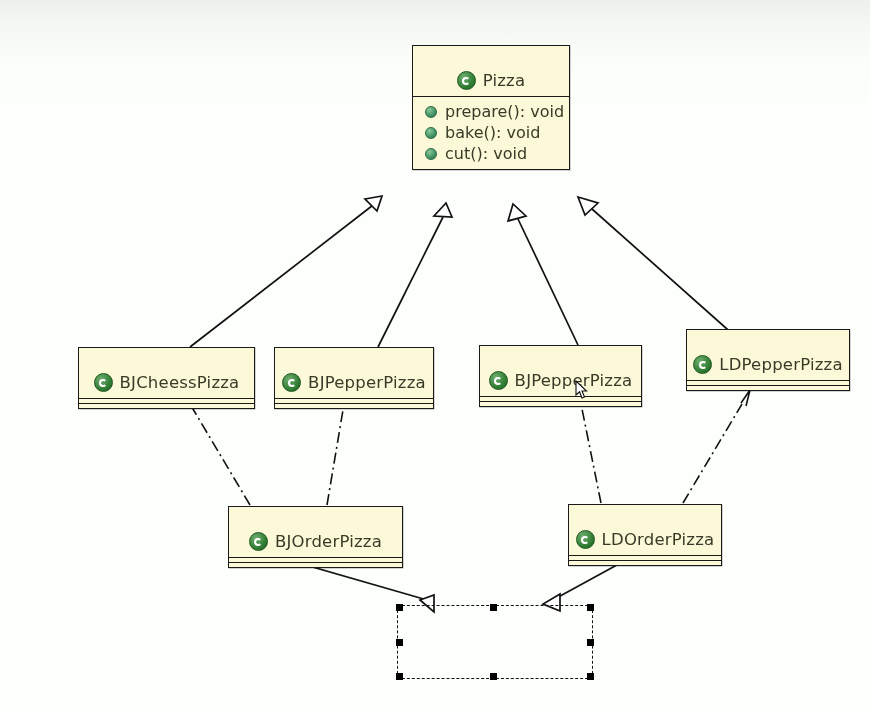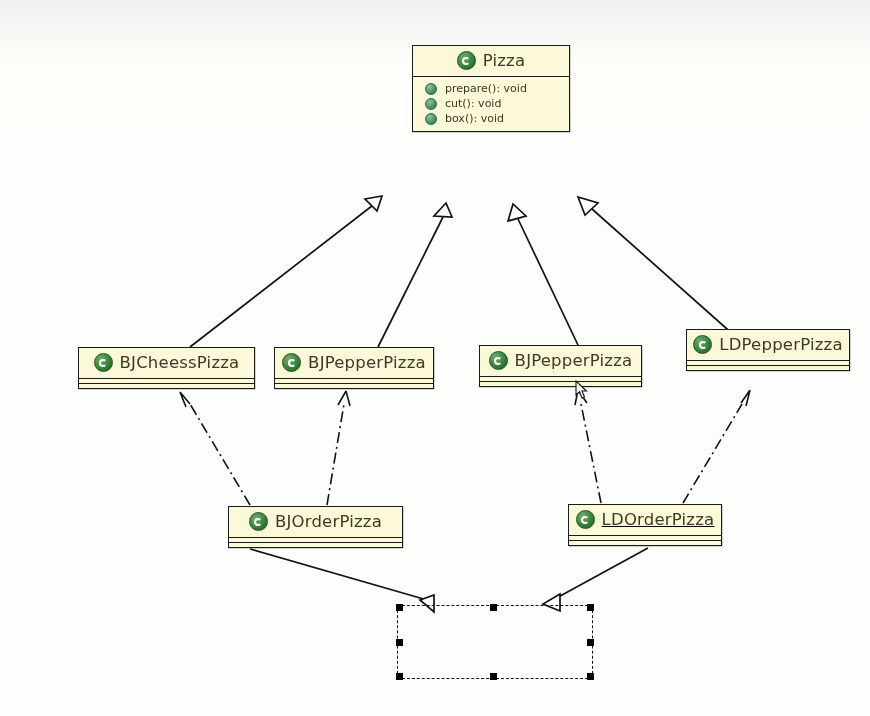--- a/index.html
+++ b/index.html
@@ -38,20 +38,21 @@
     box-shadow: 0.5px 0.5px 0 rgba(0,0,0,0.35);
   }
   .uml-header {
     position: relative;
     display: flex;
     align-items: center;
     justify-content: center;
     gap: 7px;
     padding: 5px 10px 6px 10px;
     background: #fbf9d8;
+    margin-top: 20px;
   }
   .uml-title {
     font-size: 16.5px;
     color: #3a3a28;
     letter-spacing: 0.2px;
     white-space: nowrap;
   }
   .compartment-empty {
     height: 4px;
     background: #fbf9d8;
@@ -63,21 +64,21 @@
   .uml-members {
     background: #fbf9d8;
     border-top: 1.6px solid #1a1a1a;
     padding: 4px 0 5px 0;
   }
   .member-row {
     display: flex;
     align-items: center;
     gap: 8px;
     padding: 1px 10px 1px 12px;
-    font-size: 11px;
+    font-size: 16px;
     color: #3a3a28;
     white-space: nowrap;
   }
 
   
   .class-icon {
     width: 17px;
     height: 17px;
     border-radius: 50%;
     background: radial-gradient(circle at 34% 30%, #6fae6f 0%, #2f7d33 62%, #1f5c24 100%);
@@ -193,25 +194,25 @@
       <span class="class-icon"></span>
       <span class="uml-title">Pizza</span>
     </div>
     <div class="uml-members">
       <div class="member-row">
         <span class="method-icon"></span>
         <span>prepare(): void</span>
       </div>
       <div class="member-row">
         <span class="method-icon"></span>
-        <span>cut(): void</span>
+        <span>bake(): void</span>
       </div>
       <div class="member-row">
         <span class="method-icon"></span>
-        <span>box(): void</span>
+        <span>cut(): void</span>
       </div>
     </div>
   </div>
 
   <div class="uml-class" style="left:78px; top:347px; width:177px;">
     <div class="uml-header">
       <span class="class-icon"></span>
       <span class="uml-title">BJCheessPizza</span>
     </div>
     <div class="compartment-empty"></div>
@@ -247,21 +248,21 @@
 
   <div class="uml-class" style="left:228px; top:506px; width:175px;">
     <div class="uml-header">
       <span class="class-icon"></span>
       <span class="uml-title">BJOrderPizza</span>
     </div>
     <div class="compartment-empty"></div>
     <div class="compartment-empty second"></div>
   </div>
 
-  <div class="uml-class" style="left:568px; top:504px; width:154px;text-decoration:underline;">
+  <div class="uml-class" style="left:568px; top:504px; width:154px;">
     <div class="uml-header">
       <span class="class-icon"></span>
       <span class="uml-title">LDOrderPizza</span>
     </div>
     <div class="compartment-empty"></div>
     <div class="compartment-empty second"></div>
   </div>
 
 
   <div class="sel-frame" style="left:397px; top:605px; width:196px; height:74px;"></div>

